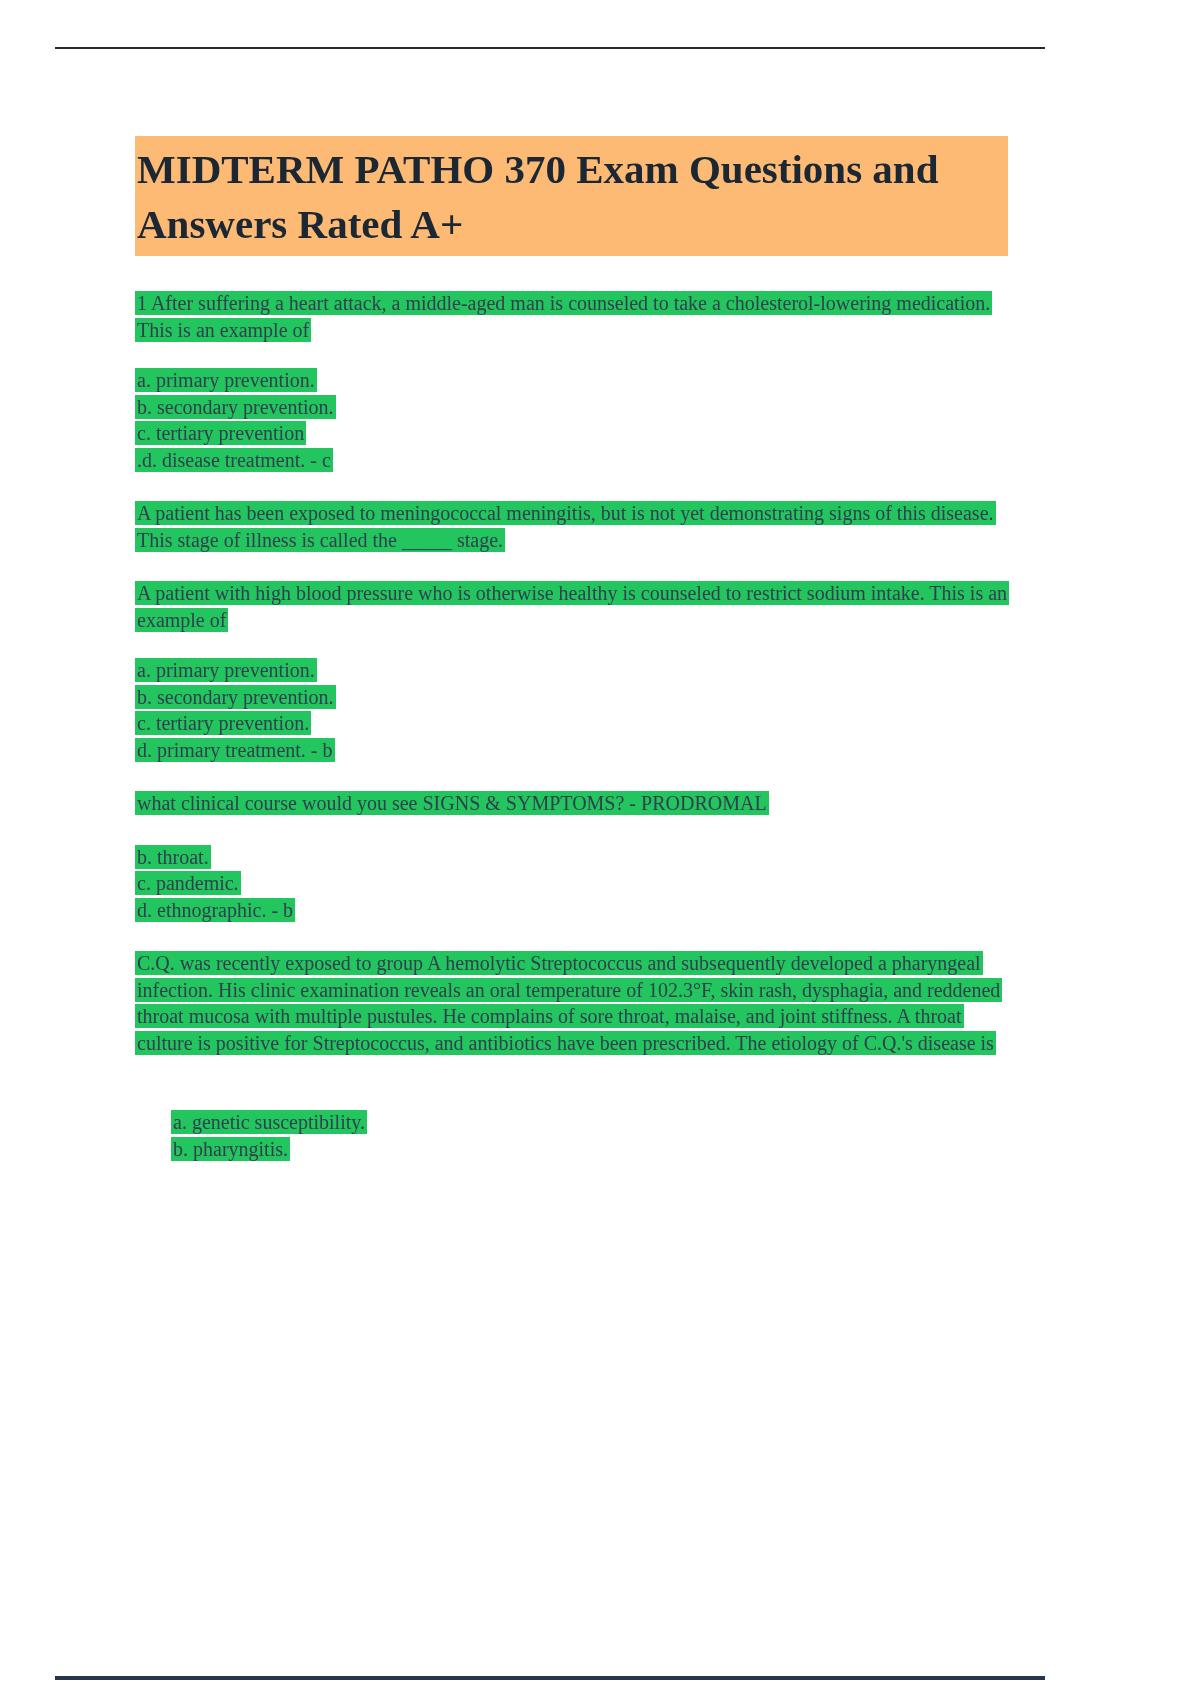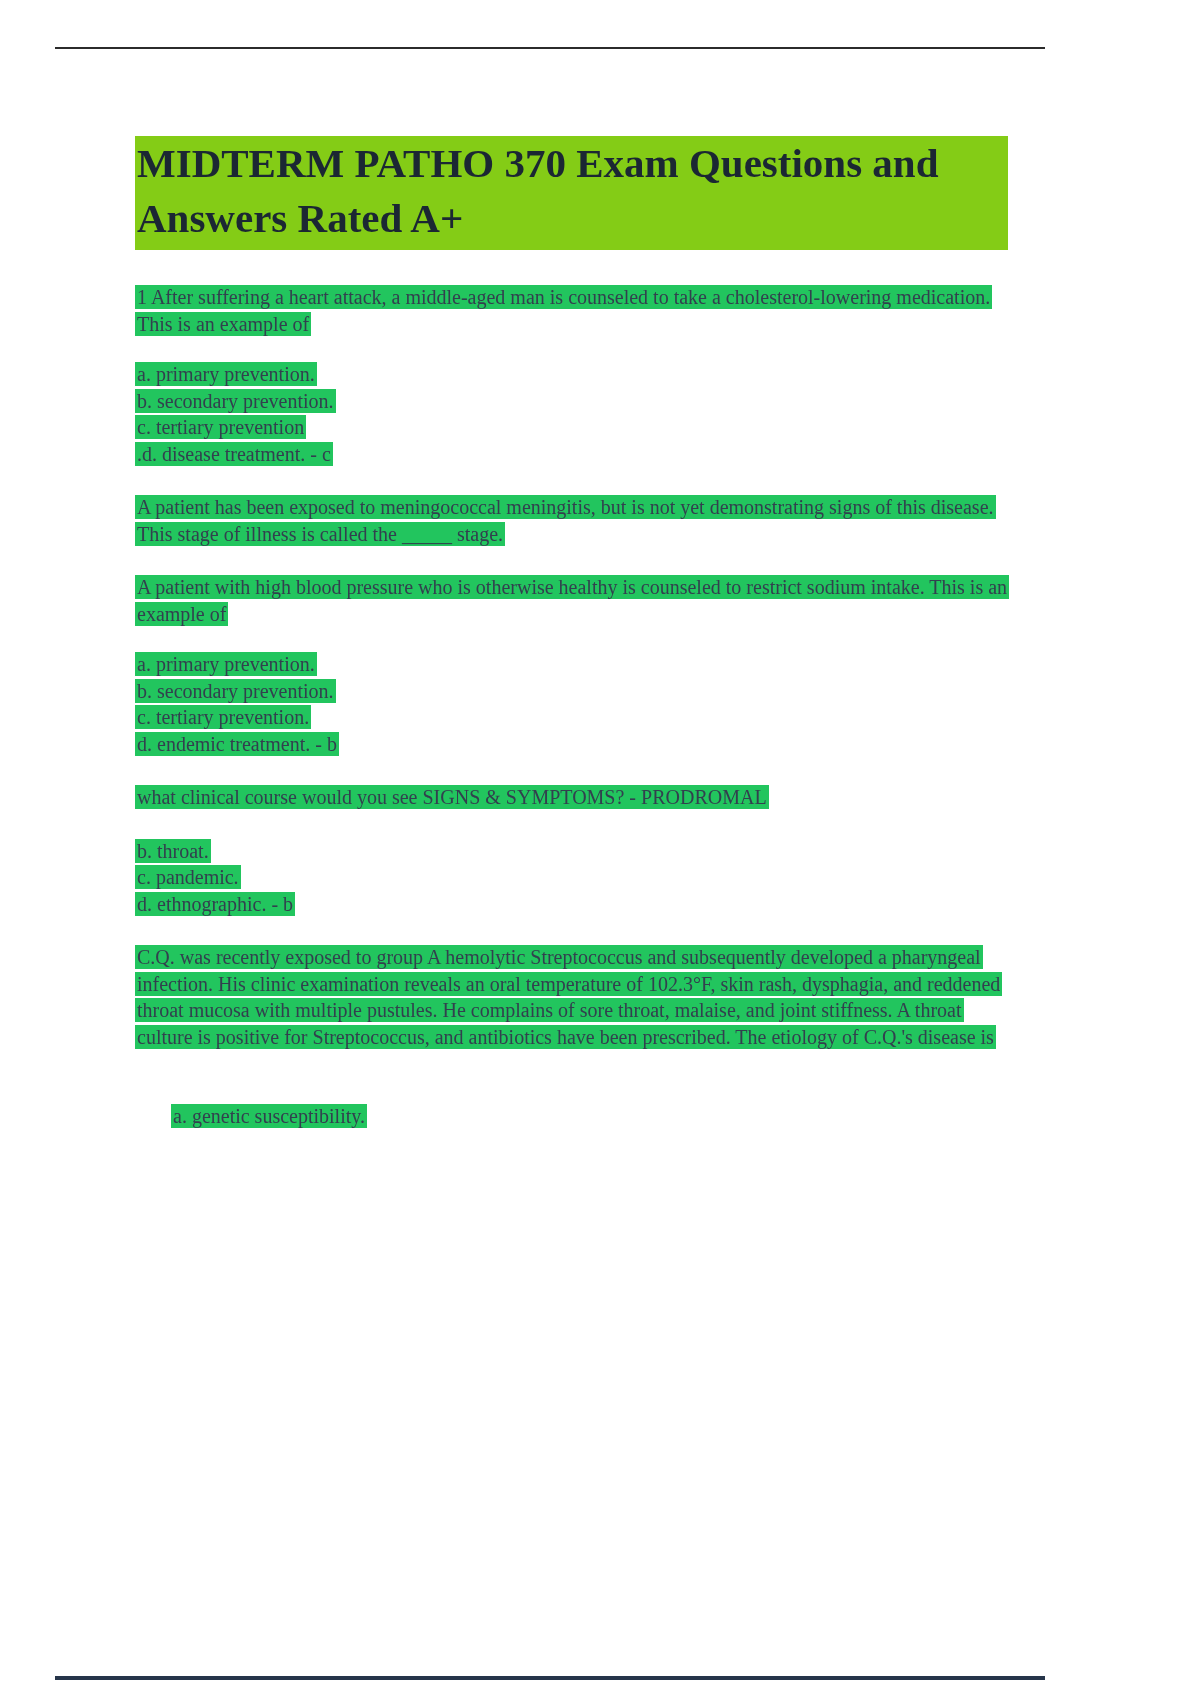--- a/index.html
+++ b/index.html
@@ -30,27 +30,27 @@
   .content {
     position: absolute;
     left: 135px;
     top: 136px;
     width: 873px;
     color: #32404e;
     font-size: 20px;
     line-height: 26.5px;
   }
   .page-title {
-    background: #84cc16;
+    background: #fdba74;
     color: #1b2733;
     font-weight: bold;
     font-size: 41px;
     line-height: 55px;
     margin-bottom: 34px;
-    padding: 0 0 4px 2px;
+    padding: 6px 0 4px 2px;
   }
   .hl {
     background: #22c55e;
     box-decoration-break: clone;
     -webkit-box-decoration-break: clone;
     padding: 1px 2px;
   }
   .qblock { margin-bottom: 27px; }
   .stem { margin-bottom: 24px; }
   .stem.no-gap { margin-bottom: 0; }
@@ -79,38 +79,39 @@
   <div class="qblock">
     <p class="stem"><span class="hl">A patient has been exposed to meningococcal meningitis, but is not yet demonstrating signs of this disease. This stage of illness is called the _____ stage.</span></p>
   </div>
 
   <div class="qblock">
     <p class="stem"><span class="hl">A patient with high blood pressure who is otherwise healthy is counseled to restrict sodium intake. This is an example of</span></p>
     <div class="options">
       <div class="option"><span class="hl">a. primary prevention.</span></div>
       <div class="option"><span class="hl">b. secondary prevention.</span></div>
       <div class="option"><span class="hl">c. tertiary prevention.</span></div>
-      <div class="option"><span class="hl">d. endemic treatment. - b</span></div>
+      <div class="option"><span class="hl">d. primary treatment. - b</span></div>
     </div>
   </div>
 
   <div class="qblock">
     <p class="stem no-gap"><span class="hl">what clinical course would you see SIGNS &amp; SYMPTOMS? - PRODROMAL</span></p>
   </div>
 
   <div class="qblock">
     <div class="options">
       <div class="option"><span class="hl">b. throat.</span></div>
       <div class="option"><span class="hl">c. pandemic.</span></div>
       <div class="option"><span class="hl">d. ethnographic. - b</span></div>
     </div>
   </div>
 
   <div class="qblock">
     <p class="stem no-gap"><span class="hl">C.Q. was recently exposed to group A hemolytic Streptococcus and subsequently developed a pharyngeal infection. His clinic examination reveals an oral temperature of 102.3°F, skin rash, dysphagia, and reddened throat mucosa with multiple pustules. He complains of sore throat, malaise, and joint stiffness. A throat culture is positive for Streptococcus, and antibiotics have been prescribed. The etiology of C.Q.'s disease is</span></p>
     <div class="options big-gap">
       <div class="option"><span class="hl">a. genetic susceptibility.</span></div>
+      <div class="option"><span class="hl">b. pharyngitis.</span></div>
     </div>
   </div>
 
 </div>
 
 <div class="rule-bottom"></div>
 
 </body></html>

